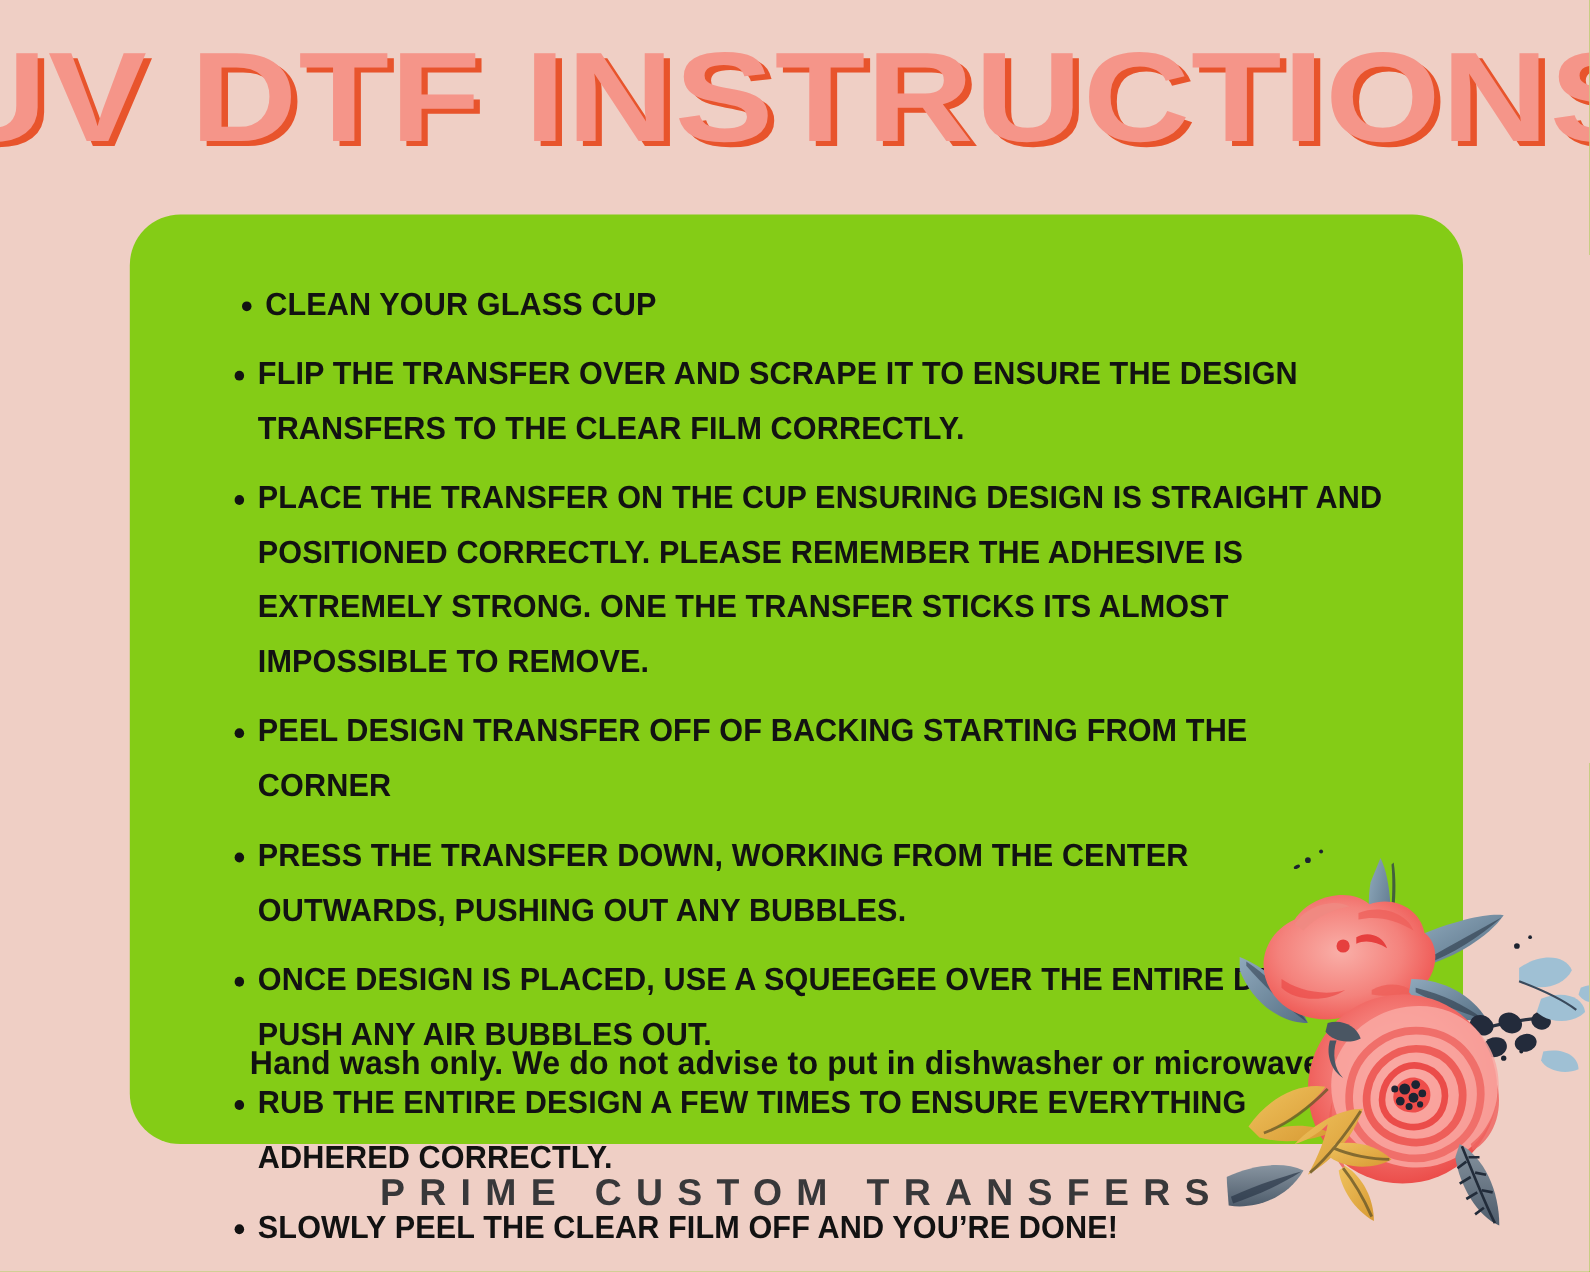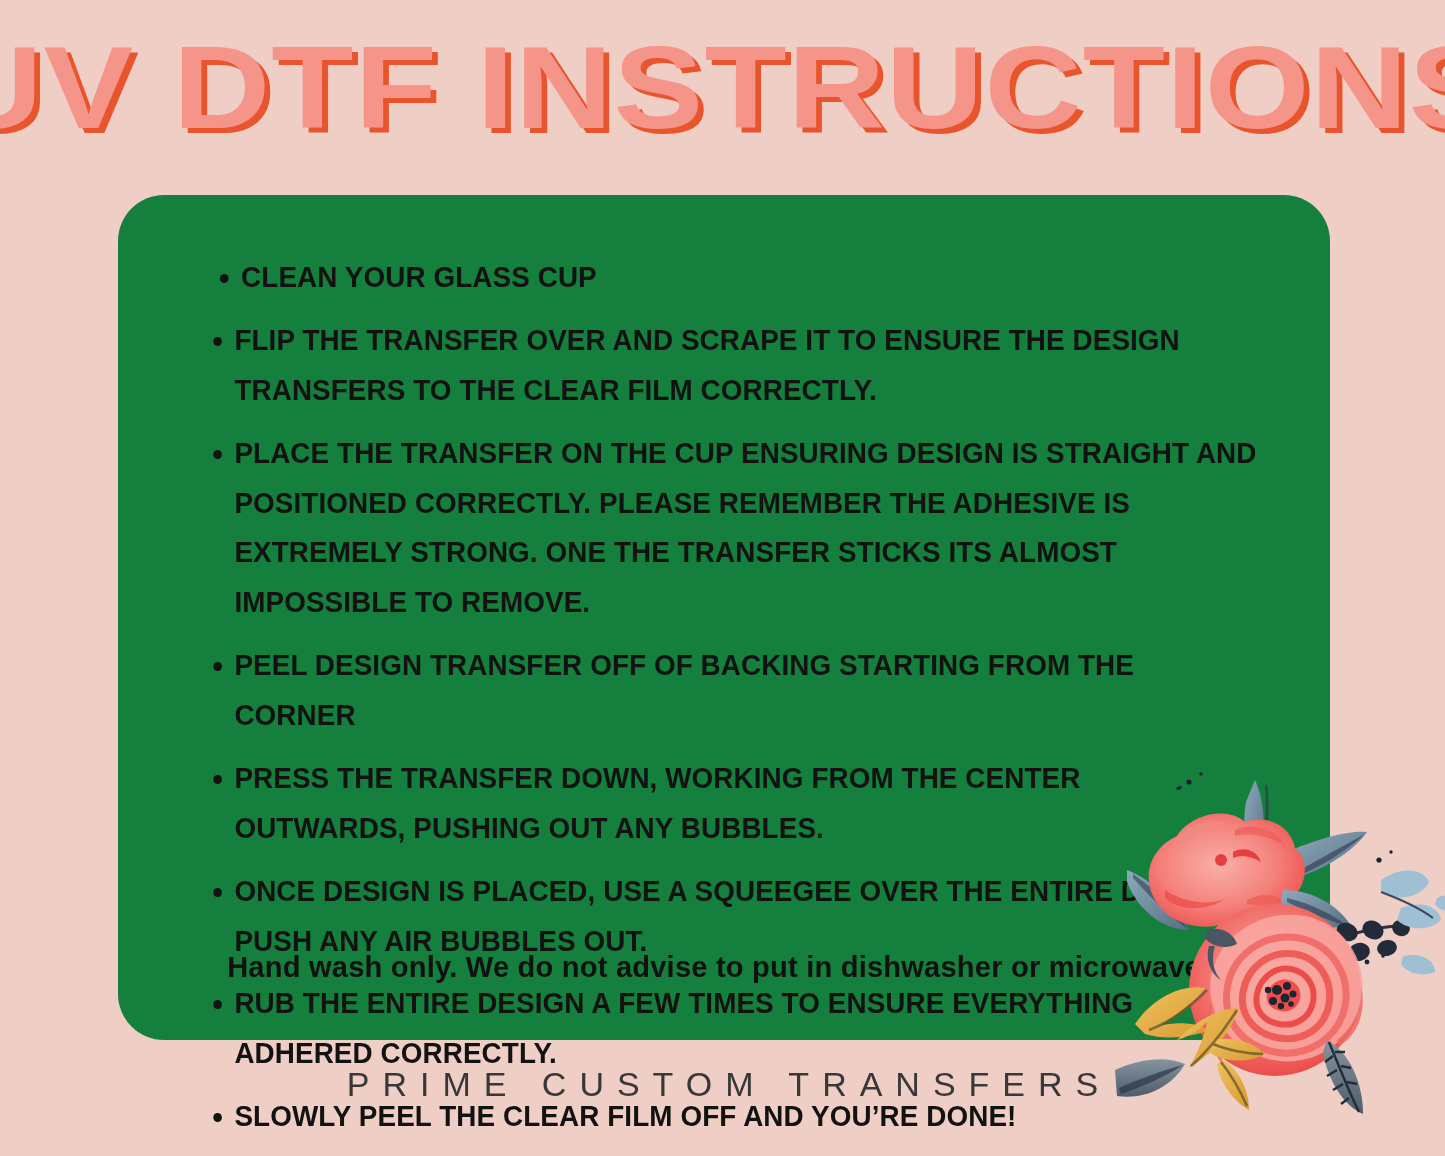--- a/index.html
+++ b/index.html
@@ -43,21 +43,21 @@
     -webkit-font-smoothing: antialiased;
   }
 
   
   #card {
     position: absolute;
     left: 118px;
     top: 195px;
     width: 1212px;
     height: 845px;
-    background: #15803d;
+    background: #84cc16;
     border-radius: 46px;
     box-sizing: border-box;
   }
 
   #bullet-list {
     position: absolute;
     left: 78px;
     top: 58px;
     width: 1105px;
     margin: 0;
@@ -117,21 +117,21 @@
   }
 
   
   #brand {
     position: absolute;
     left: 0;
     top: 1065px;
     width: 1445px;
     text-align: center;
     font-family: "Liberation Sans", sans-serif;
-    font-weight: normal;
+    font-weight: bold;
     font-size: 34px;
     letter-spacing: 13px;
     color: #38383a;
     padding-left: 13px;
     box-sizing: border-box;
   }
 
   
   #floral {
     position: absolute;

